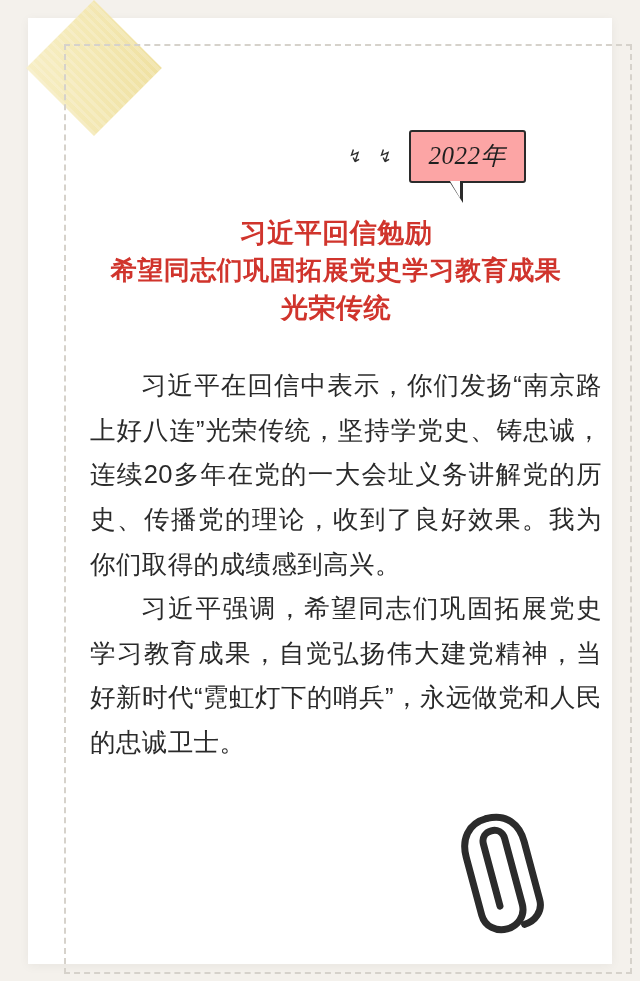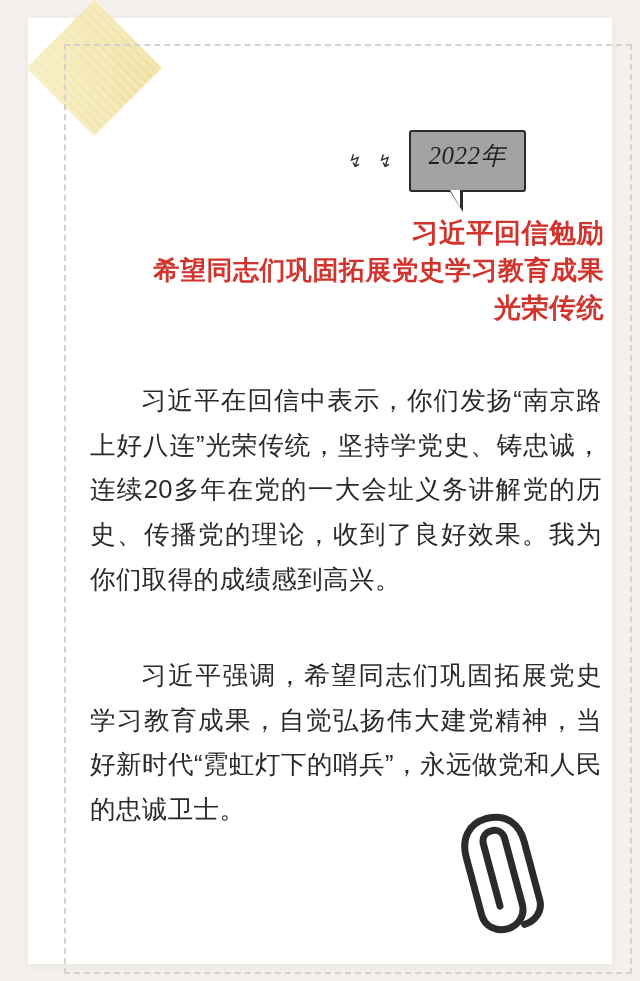--- a/index.html
+++ b/index.html
@@ -73,22 +73,22 @@
   .arrow-glyph {
     font-size: 17px;
     color: #2e2e2e;
     line-height: 1;
     transform: rotate(8deg);
   }
   .year-bubble {
     position: relative;
     border: 2px solid #2b2b2b;
     border-radius: 3px;
-    padding: 7px 18px 18px 18px;
-    background: #a3a3a3;
+    padding: 7px 18px 9px 18px;
+    background: #fca5a5;
   }
   .year-bubble .year-text {
     font-family: "Liberation Serif", serif;
     font-style: italic;
     font-size: 25px;
     color: #1f1f1f;
     letter-spacing: 0.5px;
     white-space: nowrap;
   }
   .year-bubble .tail {
@@ -108,56 +108,55 @@
     width: 0;
     height: 0;
     border-left: 10px solid transparent;
     border-right: 0 solid transparent;
     border-top: 17px solid #ffffff;
   }
 
   
   .headline {
     position: absolute;
-    left: 56px;
+    left: 48px;
     top: 196px;
     width: 520px;
-    text-align: right;
+    text-align: center;
     color: #d0342c;
     font-weight: bold;
     font-size: 27px;
     line-height: 1.42;
     letter-spacing: 0.5px;
   }
   .headline .line {
     display: block;
     white-space: nowrap;
   }
   .headline .line.wide {
     font-size: 26px;
   }
 
   
   .body-wrap {
     position: absolute;
     left: 62px;
-    top: 360px;
+    top: 345px;
     width: 512px;
   }
   .para {
     color: #2a2a2a;
     font-size: 25.5px;
     line-height: 1.75;
     text-align: justify;
     text-indent: 2em;
     letter-spacing: 0.4px;
     margin: 0;
   }
   .para + .para {
-    margin-top: 52px;
   }
 
   
   .clip {
     position: absolute;
     right: 34px;
     bottom: 34px;
     width: 120px;
     height: 130px;
     transform: rotate(-15deg);

